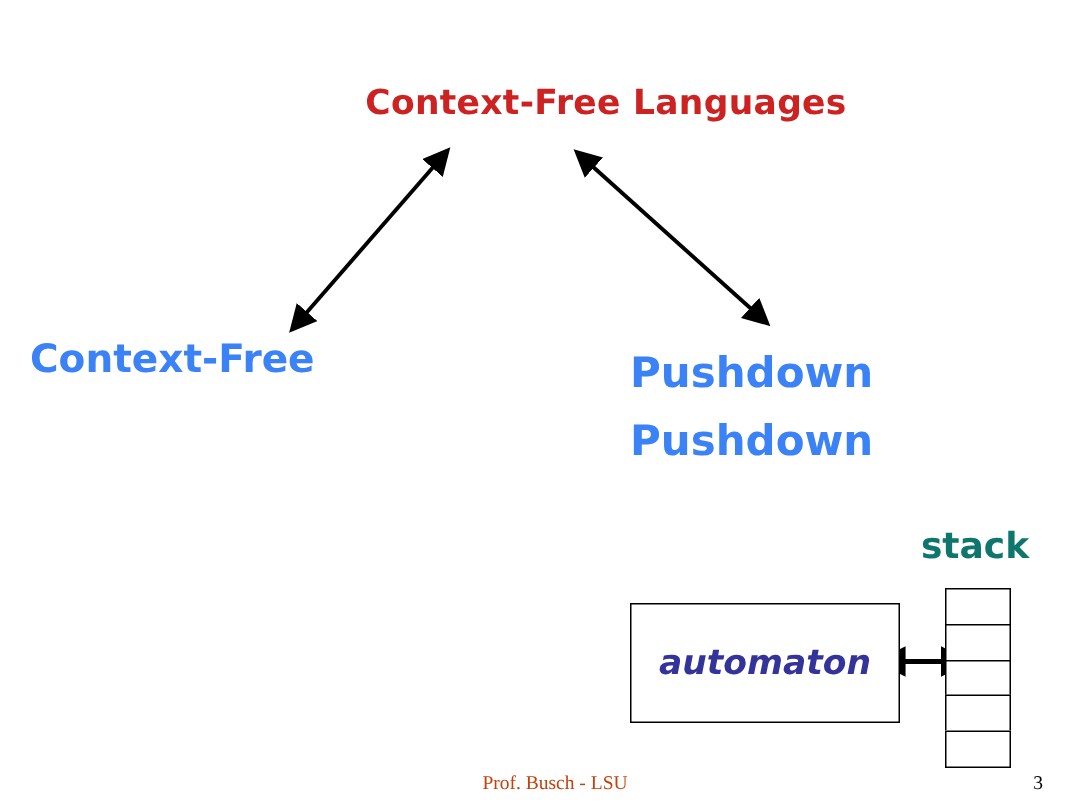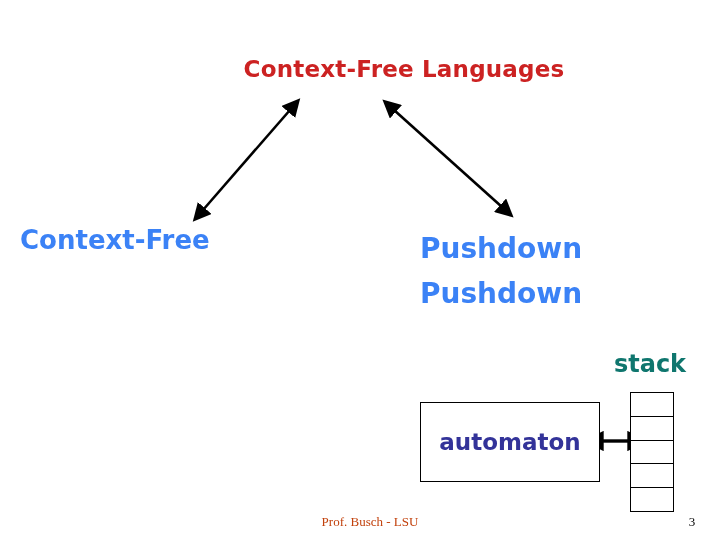--- a/index.html
+++ b/index.html
@@ -89,20 +89,21 @@
     width: 180px;
     height: 80px;
     display: flex;
     align-items: center;
     justify-content: center;
     font-family: "DejaVu Sans", sans-serif;
     font-size: 23px;
     font-weight: bold;
     color: #333399;
     white-space: nowrap;
+    font-style: italic;
   }
 
   
   .stack-container {
     position: absolute;
     left: 630px;
     top: 392px;
     width: 44px;
     height: 120px;
     display: flex;

